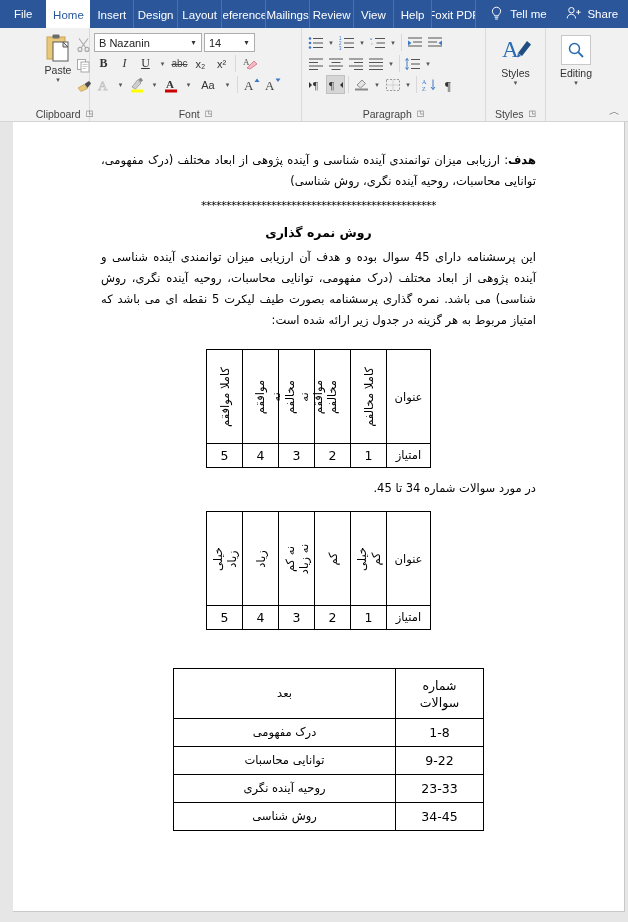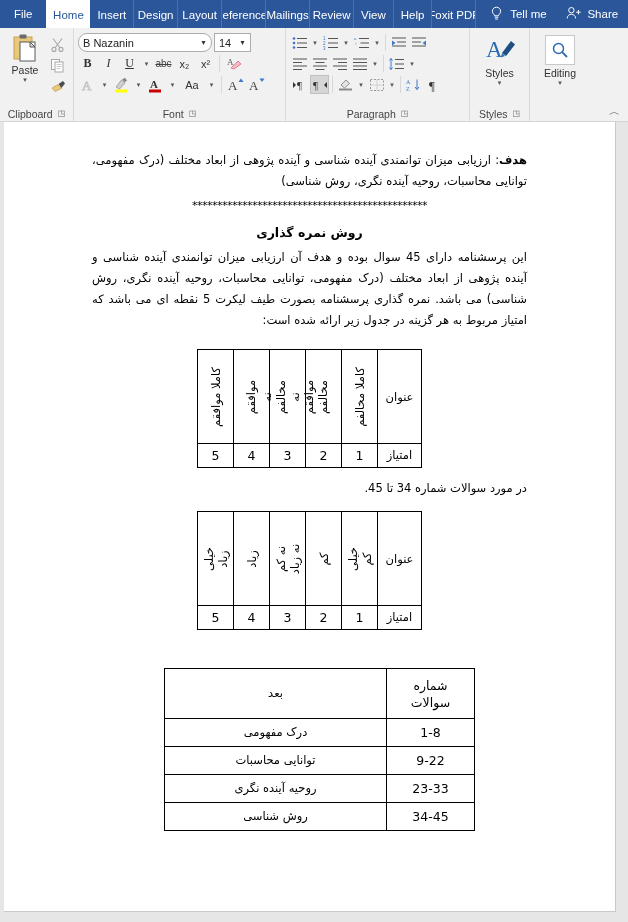--- a/index.html
+++ b/index.html
@@ -68,21 +68,21 @@
     height: 15px;
     display: flex; align-items: center; justify-content: center;
     gap: 5px;
     font-size: 10.5px; color: #444;
   }
   .dialog-launcher {
     font-size: 8px; color: #666; line-height: 1;
   }
 
   
-  .g-clipboard { width: 74px; }
+  .g-clipboard { width: 50px; margin-left: 40px; }
   .paste-btn {
     display: flex; flex-direction: column; align-items: center;
     width: 42px; padding-top: 2px; cursor: default;
   }
   .paste-ico { width: 28px; height: 30px; }
   .paste-lbl { font-size: 10.5px; color: #333; margin-top: 1px; }
   .caret { font-size: 7px; color: #555; line-height: 6px; margin-top: 1px;}
   .clip-small {
     display: flex; flex-direction: column; gap: 2px;
     padding-top: 4px; padding-left: 2px;
@@ -93,22 +93,22 @@
   .g-font { width: 212px; }
   .font-rows { display: flex; flex-direction: column; gap: 2px; width: 100%; padding-top: 2px;}
   .frow { display: flex; align-items: center; gap: 2px; }
   .combo {
     height: 19px; background: #fff; border: 1px solid #adadad;
     display: flex; align-items: center; font-size: 11px; color: #222;
     padding-left: 4px; position: relative;
   }
   .combo .cv { flex: 1; overflow: hidden; white-space: nowrap; }
   .combo .cd { width: 15px; text-align: center; font-size: 8px; color: #333; }
-  .combo-fontname { width: 134px; border-radius: 9px; }
-  .combo-fontsize { width: 37px; }
+  .combo-fontname { width: 108px; }
+  .combo-fontsize { width: 51px; }
   .fbtn {
     width: 19px; height: 19px; display: flex; align-items: center; justify-content: center;
     font-size: 11px; color: #333; cursor: default;
   }
   .fbtn.wide { width: 24px; }
   .fbtn.dd { width: 11px; font-size: 7px; color: #555; }
   .sep-v { width: 1px; height: 17px; background: #d8d8d8; margin: 0 2px; }
   .bold { font-weight: bold; font-family: "Liberation Serif", serif; font-size: 12px;}
   .ital { font-style: italic; font-family: "Liberation Serif", serif; font-size: 12px;}
   .undl { text-decoration: underline; font-family: "Liberation Serif", serif; font-size: 12px;}
@@ -146,21 +146,21 @@
 
   
   .docarea {
     position: relative;
     height: 800px;
     background: #e6e6e6;
     overflow: hidden;
   }
   .page {
     position: absolute;
-    left: 4px; top: 0;
+    left: 13px; top: 0;
     width: 612px; height: 790px;
     background: #ffffff;
     border-right: 1px solid #c9c9c9;
     border-bottom: 1px solid #c9c9c9;
     overflow: hidden;
   }
   .content {
     direction: rtl;
     padding: 28px 88px 0 88px;
     font-family: "DejaVu Sans", sans-serif;

